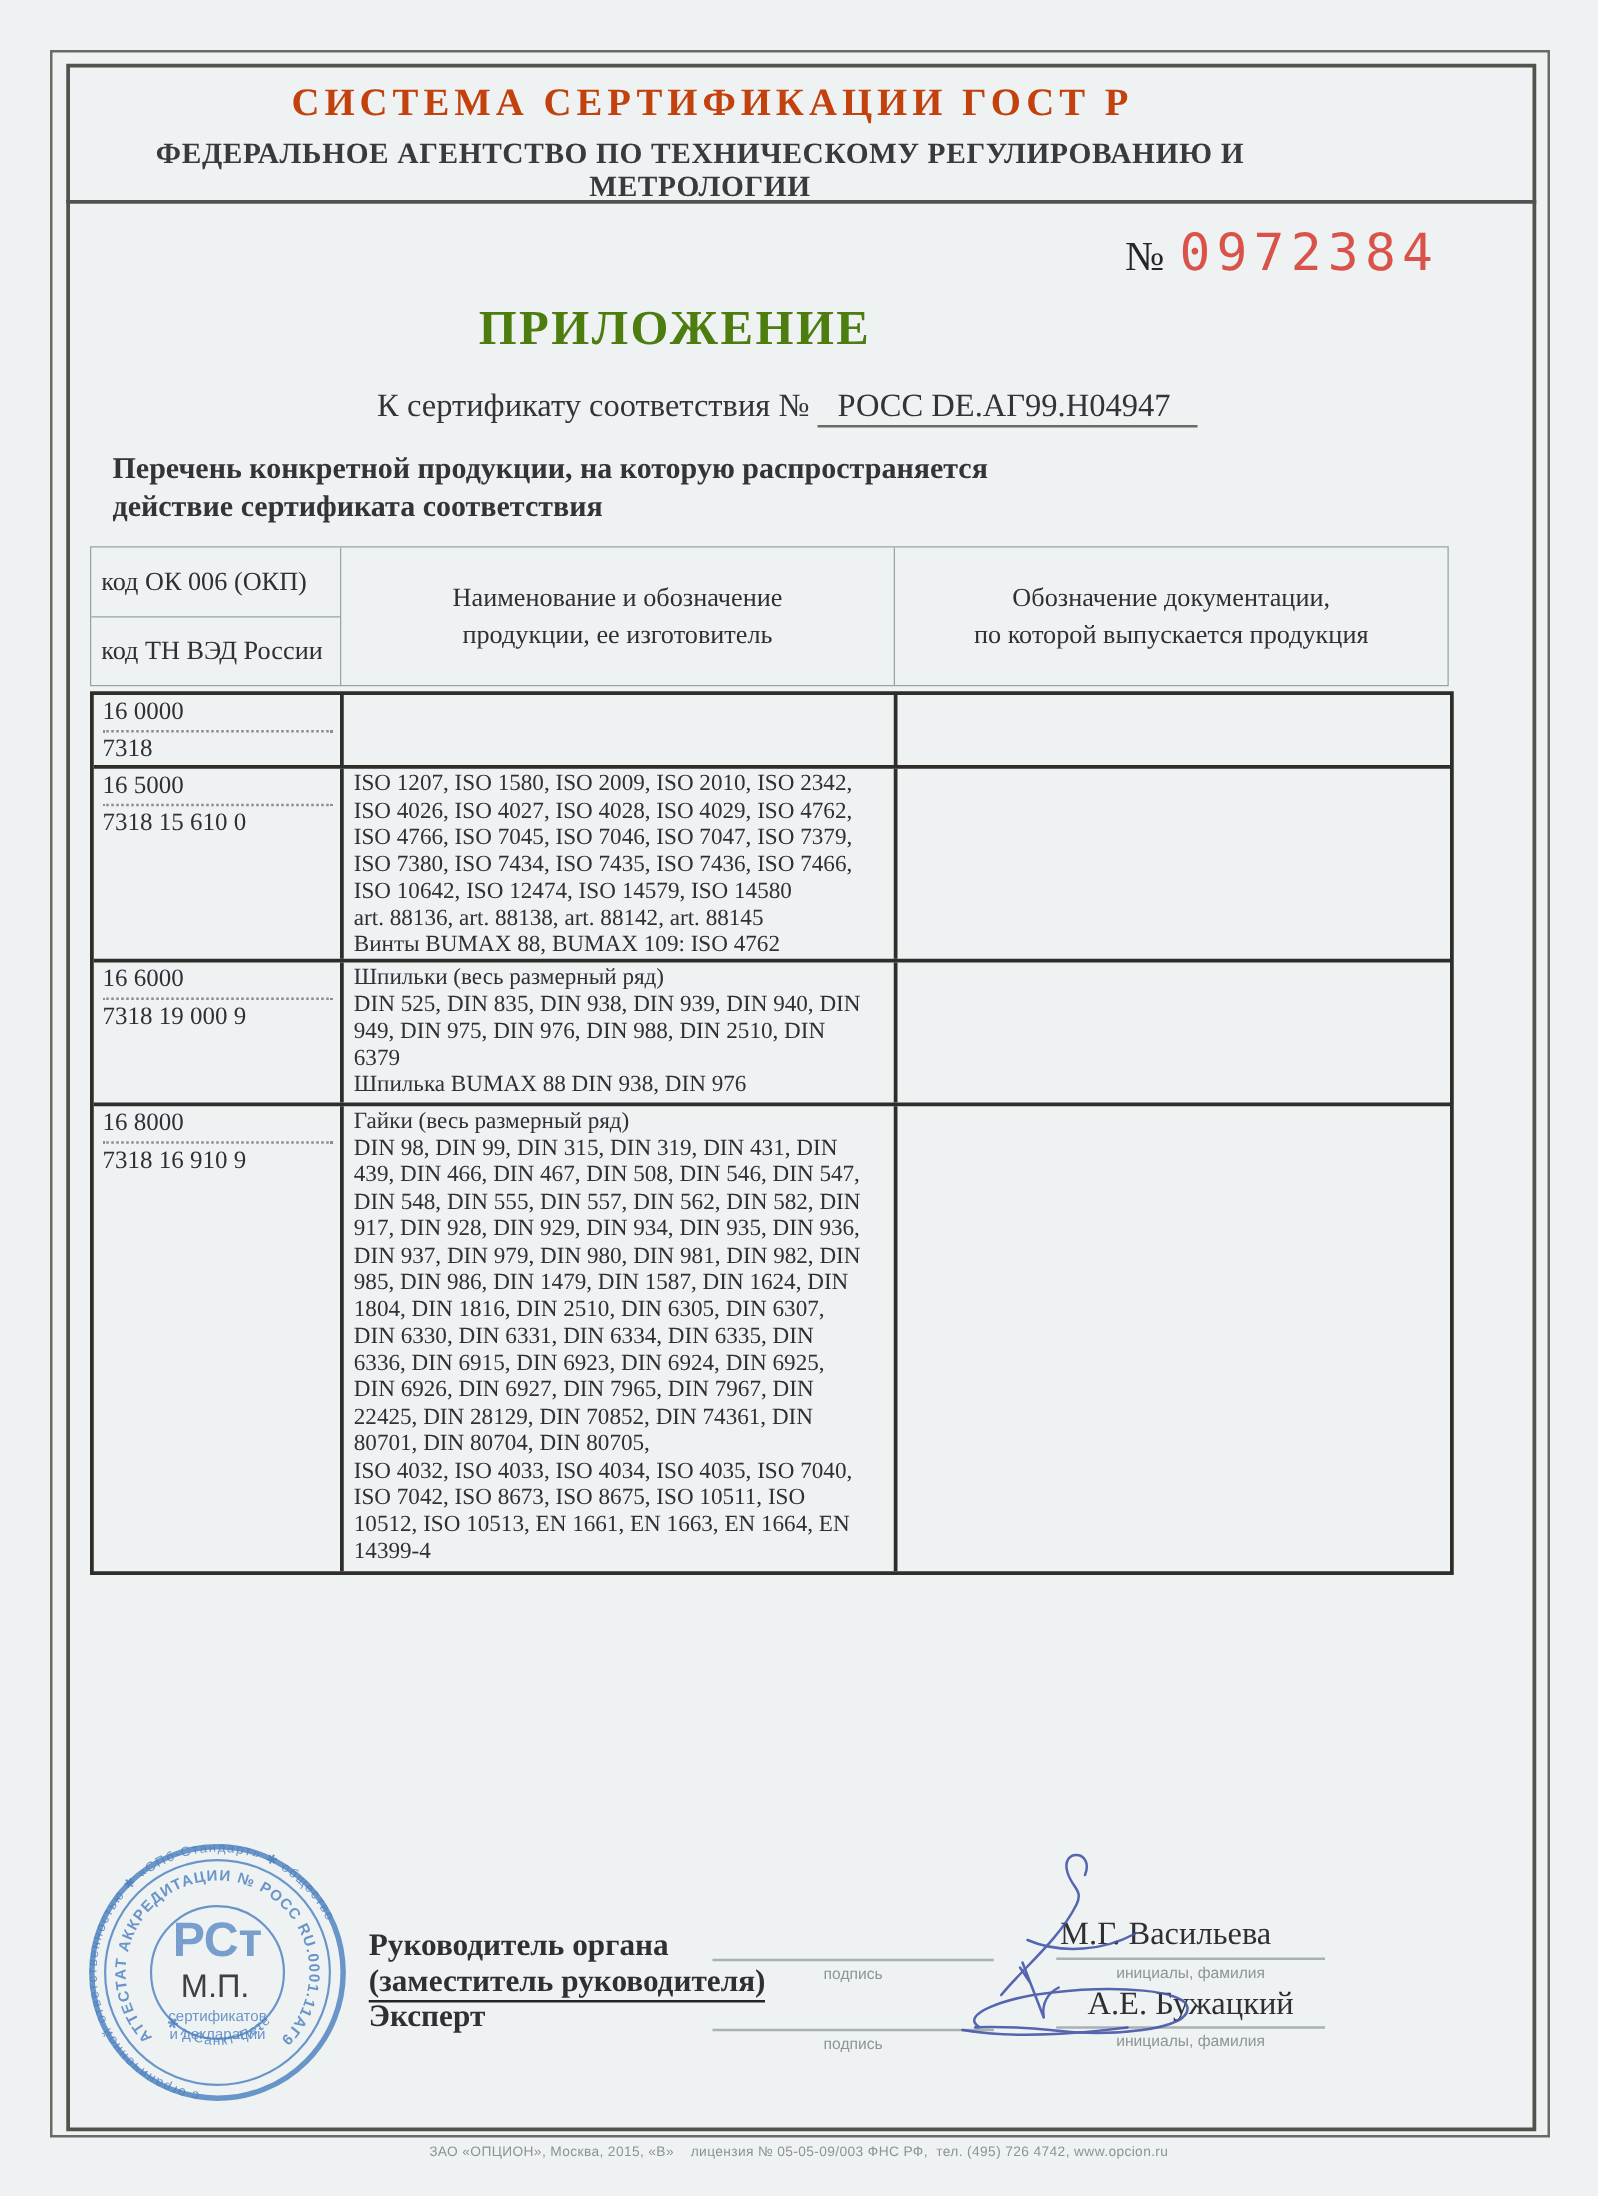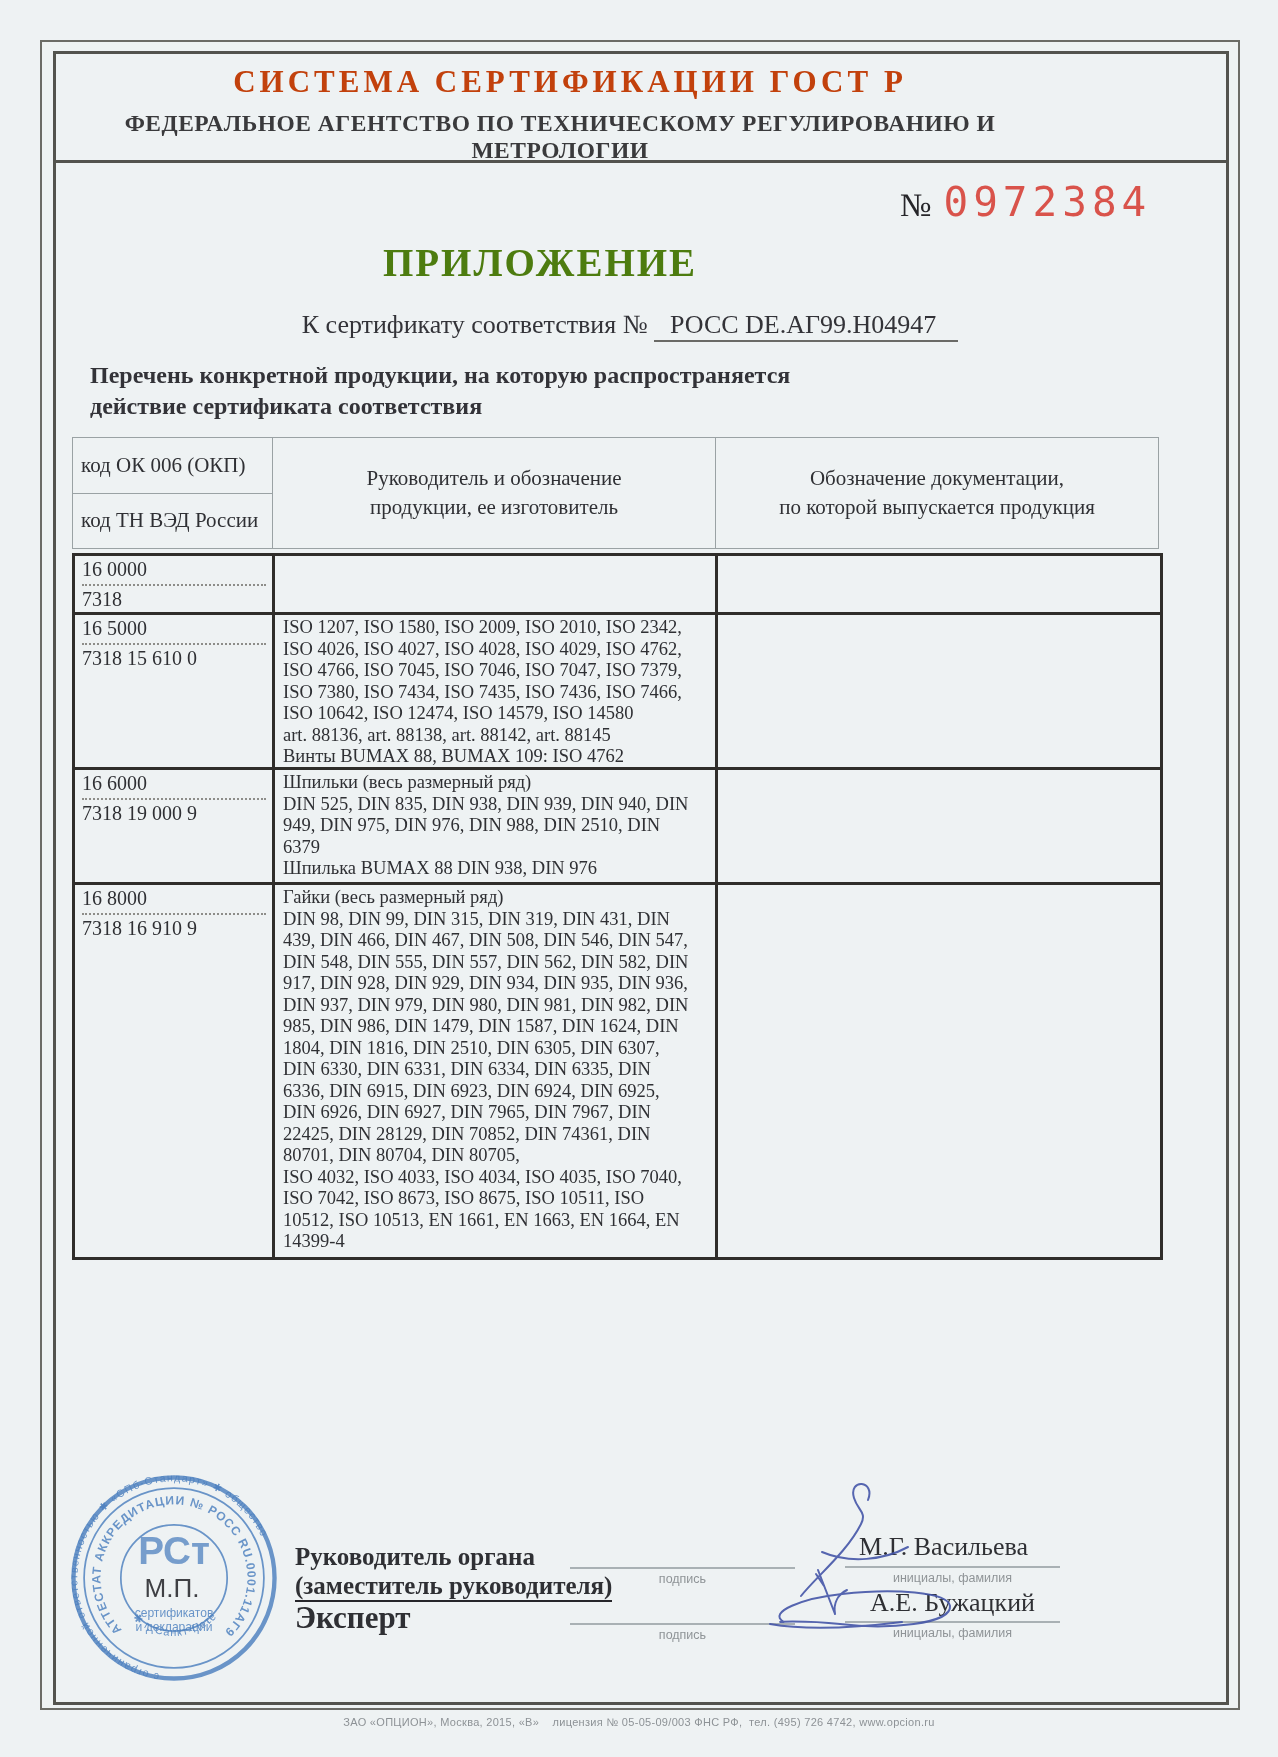--- a/index.html
+++ b/index.html
@@ -38,33 +38,33 @@
   .trow:last-child{border-bottom:none;}
   .trow .cell{overflow:hidden;}
   .trow .code-cell{border-right:3px solid #2f2d2a;padding:2px 6px 16px 7px;font-size:20px;}
   .trow .name-cell{border-right:3px solid #2f2d2a;padding:2px 6px 2px 8px;font-size:18.5px;line-height:21.5px;white-space:pre-line;}
   .trow .docs-cell{padding:2px 6px;}
   .dotted-sep{border-top:2px dotted #8d8d89;margin:3px 0 2px 0;height:0;}
   .r1{height:56px;} .r2{height:152px;} .r3{height:112px;} .r4{height:372px;}
   
   .role1{left:295px;top:1542px;font-size:25px;font-weight:bold;color:#2f3034;line-height:29px;}
   .role1 .u{border-bottom:2.5px solid #26262a;display:inline-block;}
-  .role2{left:295px;top:1600px;font-size:31px;font-weight:bold;color:#2f3034;}
+  .role2{left:295px;top:1600px;font-size:25px;font-weight:bold;color:#2f3034;}
   .sline{height:2px;background:#a9b1b4;}
   .slineA{left:570px;top:1567px;width:225px;}
   .slineB{left:570px;top:1623px;width:225px;}
   .nline1{left:845px;top:1566px;width:215px;}
   .nline2{left:845px;top:1621px;width:215px;}
   .small-label{font-family:"Liberation Sans", sans-serif;font-size:12.5px;color:#8f9497;text-align:center;}
   .lblA{left:570px;top:1572px;width:225px;}
   .lblB{left:570px;top:1628px;width:225px;}
   .lblN1{left:845px;top:1571px;width:215px;}
   .lblN2{left:845px;top:1626px;width:215px;}
   .name{font-size:26px;color:#2f3034;text-align:center;}
-  .name1{left:836px;top:1532px;width:215px;}
+  .name1{left:802px;top:1532px;width:215px;text-align:right;}
   .name2{left:845px;top:1588px;width:215px;}
   .footer{left:0;top:1716px;width:1278px;text-align:center;font-family:"Liberation Sans", sans-serif;font-size:11px;color:#8d9296;letter-spacing:0.3px;white-space:pre;}
   
   .stamp{left:58px;top:1462px;width:232px;height:232px;}
   .sigs{left:560px;top:1460px;width:440px;height:200px;}
   svg text{font-family:"Liberation Sans", sans-serif;}
 </style>
 </head>
 <body>
 
@@ -89,21 +89,21 @@
 </div>
 
 <div class="abs subtitle">Перечень конкретной продукции,  на которую распространяется
 действие сертификата соответствия</div>
 
 <div class="abs thead">
   <div class="c1">
     <div class="half top">код ОК 006 (ОКП)</div>
     <div class="half">код ТН ВЭД России</div>
   </div>
-  <div class="c2">Руководитель и обозначение
+  <div class="c2">Наименование и обозначение
 продукции, ее изготовитель</div>
   <div class="c3">Обозначение документации,
 по которой выпускается продукция</div>
 </div>
 
 <div class="abs tbody">
   <div class="trow r1">
     <div class="cell code-cell">
       <div>16 0000</div>
       <div class="dotted-sep"></div>

